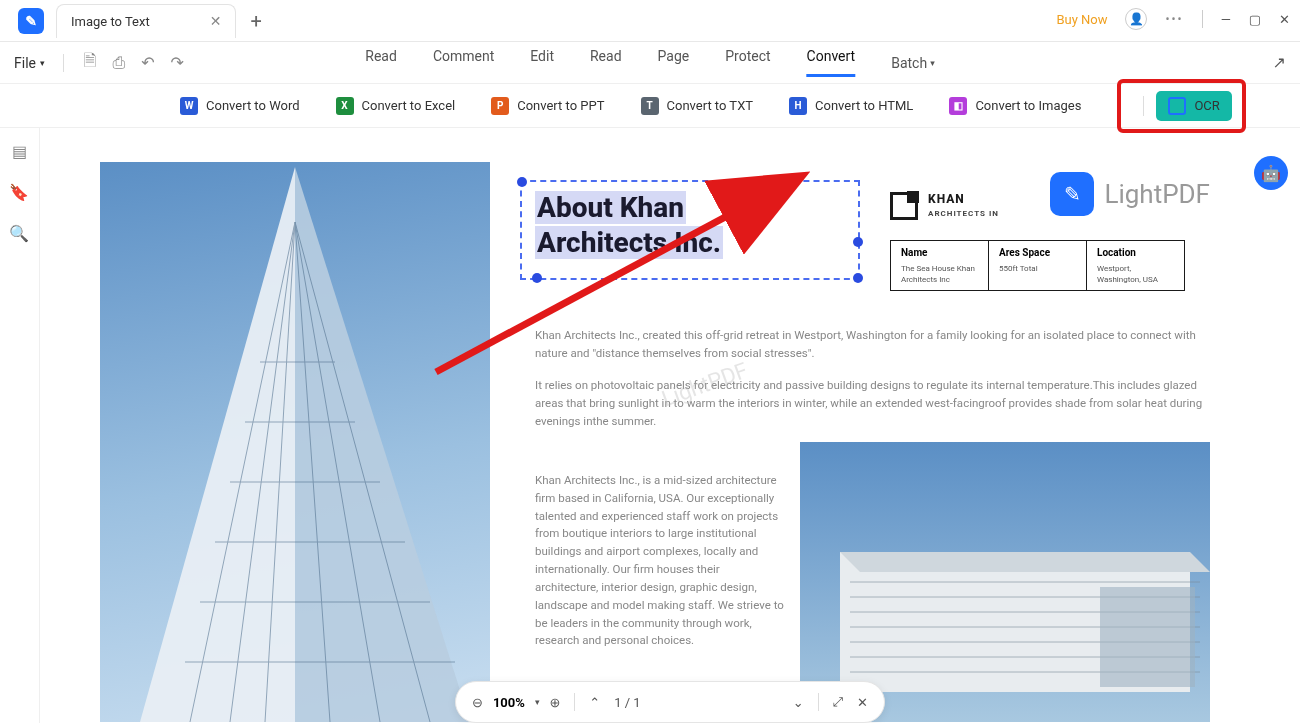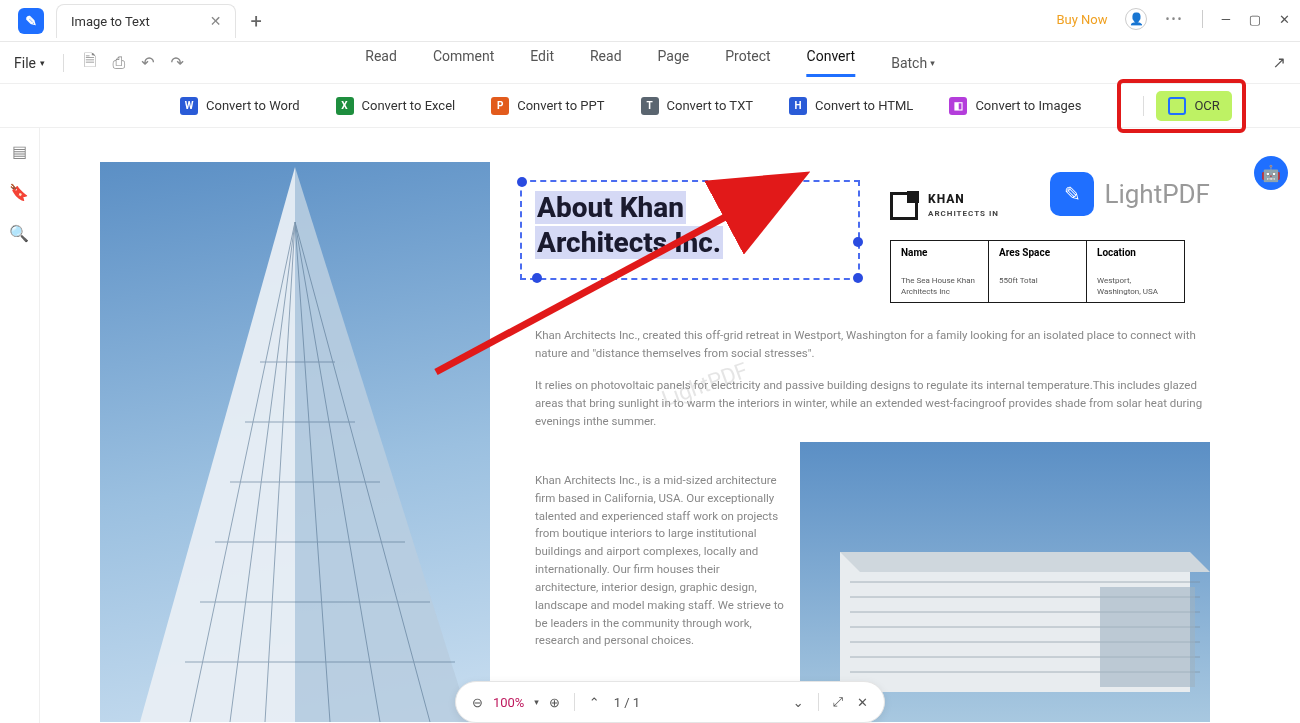--- a/index.html
+++ b/index.html
@@ -19,21 +19,21 @@
 .ico-btn{color:#888;font-size:16px;padding:0 8px}
 .mid-tabs{position:absolute;left:50%;transform:translateX(-50%);display:flex;gap:36px;font-size:14px;color:#555}
 .mid-tabs .active{color:#111;font-weight:400;border-bottom:3px solid #1f6fff;padding-bottom:10px}
 .batch{display:flex;align-items:center;gap:3px}
 .external{position:absolute;right:14px;color:#555}
 .convertbar{height:44px;display:flex;align-items:center;gap:36px;padding-left:180px;border-bottom:1px solid #efefef;font-size:13px;color:#333}
 .conv{display:flex;align-items:center;gap:8px}
 .fi{width:18px;height:18px;border-radius:3px;display:flex;align-items:center;justify-content:center;color:#fff;font-size:10px;font-weight:700}
 .word{background:#2a5bd7}.excel{background:#1e8e3e}.ppt{background:#e25b1c}.txt{background:#5a6570}.html{background:#2a5bd7}.img{background:#b43ddb}
 .ocr-box{border:4px solid #e11919;border-radius:6px;padding:8px 10px;display:flex;align-items:center}
-.ocr-inner{display:flex;align-items:center;gap:8px;background:#bef264;padding:6px 12px;border-radius:5px}
+.ocr-inner{display:flex;align-items:center;gap:8px;background:#14b8a6;padding:6px 12px;border-radius:5px}
 .ocr-ico{width:18px;height:18px;border:2px solid #1f6fff;border-radius:3px;position:relative}
 .divider-v{width:1px;height:20px;background:#ddd;margin:0 12px}
 .workspace{display:flex;height:595px}
 .sidebar{width:40px;border-right:1px solid #efefef;display:flex;flex-direction:column;align-items:center;padding-top:14px;gap:22px;color:#888}
 .doc-area{flex:1;position:relative;overflow:hidden;padding:34px 0 1px 60px}
 .page{width:1110px;height:560px;background:#fff;position:relative}
 .left-img{position:absolute;left:0;top:0;width:390px;height:560px;background:linear-gradient(170deg,#5b8fc5 0%,#9bc0e0 55%,#c9def0 100%)}
 .left-img svg{position:absolute;left:0;top:0}
 .sel-box{position:absolute;left:420px;top:18px;width:340px;height:100px;border:2px dashed #4a6cf0}
 .sel-box .h{position:absolute;width:10px;height:10px;background:#2a4be0;border-radius:50%}
@@ -44,21 +44,21 @@
 .bsq{width:28px;height:28px;border:3px solid #1a1a1a;position:relative}
 .bsq::after{content:"";position:absolute;width:12px;height:12px;background:#1a1a1a;right:-4px;top:-4px}
 .btxt{font-size:12px;font-weight:800;letter-spacing:1px;color:#1a1a1a;line-height:1.1}
 .btxt small{font-size:8px;font-weight:700;letter-spacing:1px;color:#444}
 .lightpdf{position:absolute;right:0;top:10px;display:flex;align-items:center;gap:10px}
 .lp-ico{width:44px;height:44px;background:#1f6fff;border-radius:10px;display:flex;align-items:center;justify-content:center;color:#fff;font-size:20px}
 .lp-txt{font-size:26px;color:#999;font-weight:400}
 .info-table{position:absolute;left:790px;top:78px;border:1.5px solid #1a1a1a;display:flex;font-size:10px;width:295px}
 .info-table>div{padding:6px 10px;border-right:1.5px solid #1a1a1a;flex:1}
 .info-table>div:last-child{border-right:none}
-.info-table b{font-size:10px;display:block;margin-bottom:16px}
+.info-table b{font-size:10px;display:block;margin-bottom:4px}
 .info-table span{font-size:8px;color:#555}
 .para{position:absolute;font-size:11.5px;color:#888;line-height:1.55}
 .p1{left:435px;top:165px;width:670px}
 .p2{left:435px;top:215px;width:670px}
 .p3{left:435px;top:310px;width:250px}
 .right-img{position:absolute;left:700px;top:280px;width:410px;height:280px;background:linear-gradient(180deg,#5b8fc5 0%,#a8c8e0 100%)}
 .right-img svg{position:absolute;left:0;top:0}
 .wm{position:absolute;left:560px;top:210px;transform:rotate(-20deg);font-size:22px;color:rgba(180,180,180,0.35);font-weight:400;pointer-events:none}
 .arrow{position:absolute;left:390px;top:40px;pointer-events:none;z-index:50}
 .bottombar{position:absolute;bottom:0;left:50%;transform:translateX(-50%);width:430px;height:42px;background:#fff;border:1px solid #e5e5e5;border-radius:22px;display:flex;align-items:center;padding:0 16px;gap:14px;font-size:13px;color:#555;box-shadow:0 2px 8px rgba(0,0,0,0.08)}
@@ -224,21 +224,21 @@
           <marker id="ah" markerWidth="14" markerHeight="12" refX="12" refY="6" orient="auto">
             <polygon points="0,0 14,6 0,12" fill="#e11919"></polygon>
           </marker>
         </defs>
       <line x1="6" y1="204" x2="368" y2="10" stroke="#e11919" stroke-width="7" marker-end="url(#ah)"></line>
     </svg>
 
     <div class="bottombar">
       <div class="zoom-ctrl">
         <span>⊖</span>
-        <span style="font-weight:400;color:#be185d">100%</span>
+        <span style="font-weight:700;color:#000000">100%</span>
         <span style="font-size:9px">▾</span>
         <span>⊕</span>
       </div>
       <span class="sep"></span>
       <span>⌃</span>
       <span style="flex:1;text-align:left">1 / 1</span>
       <span>⌄</span>
       <span class="sep"></span>
       <span>⤢</span>
       <span>✕</span>

